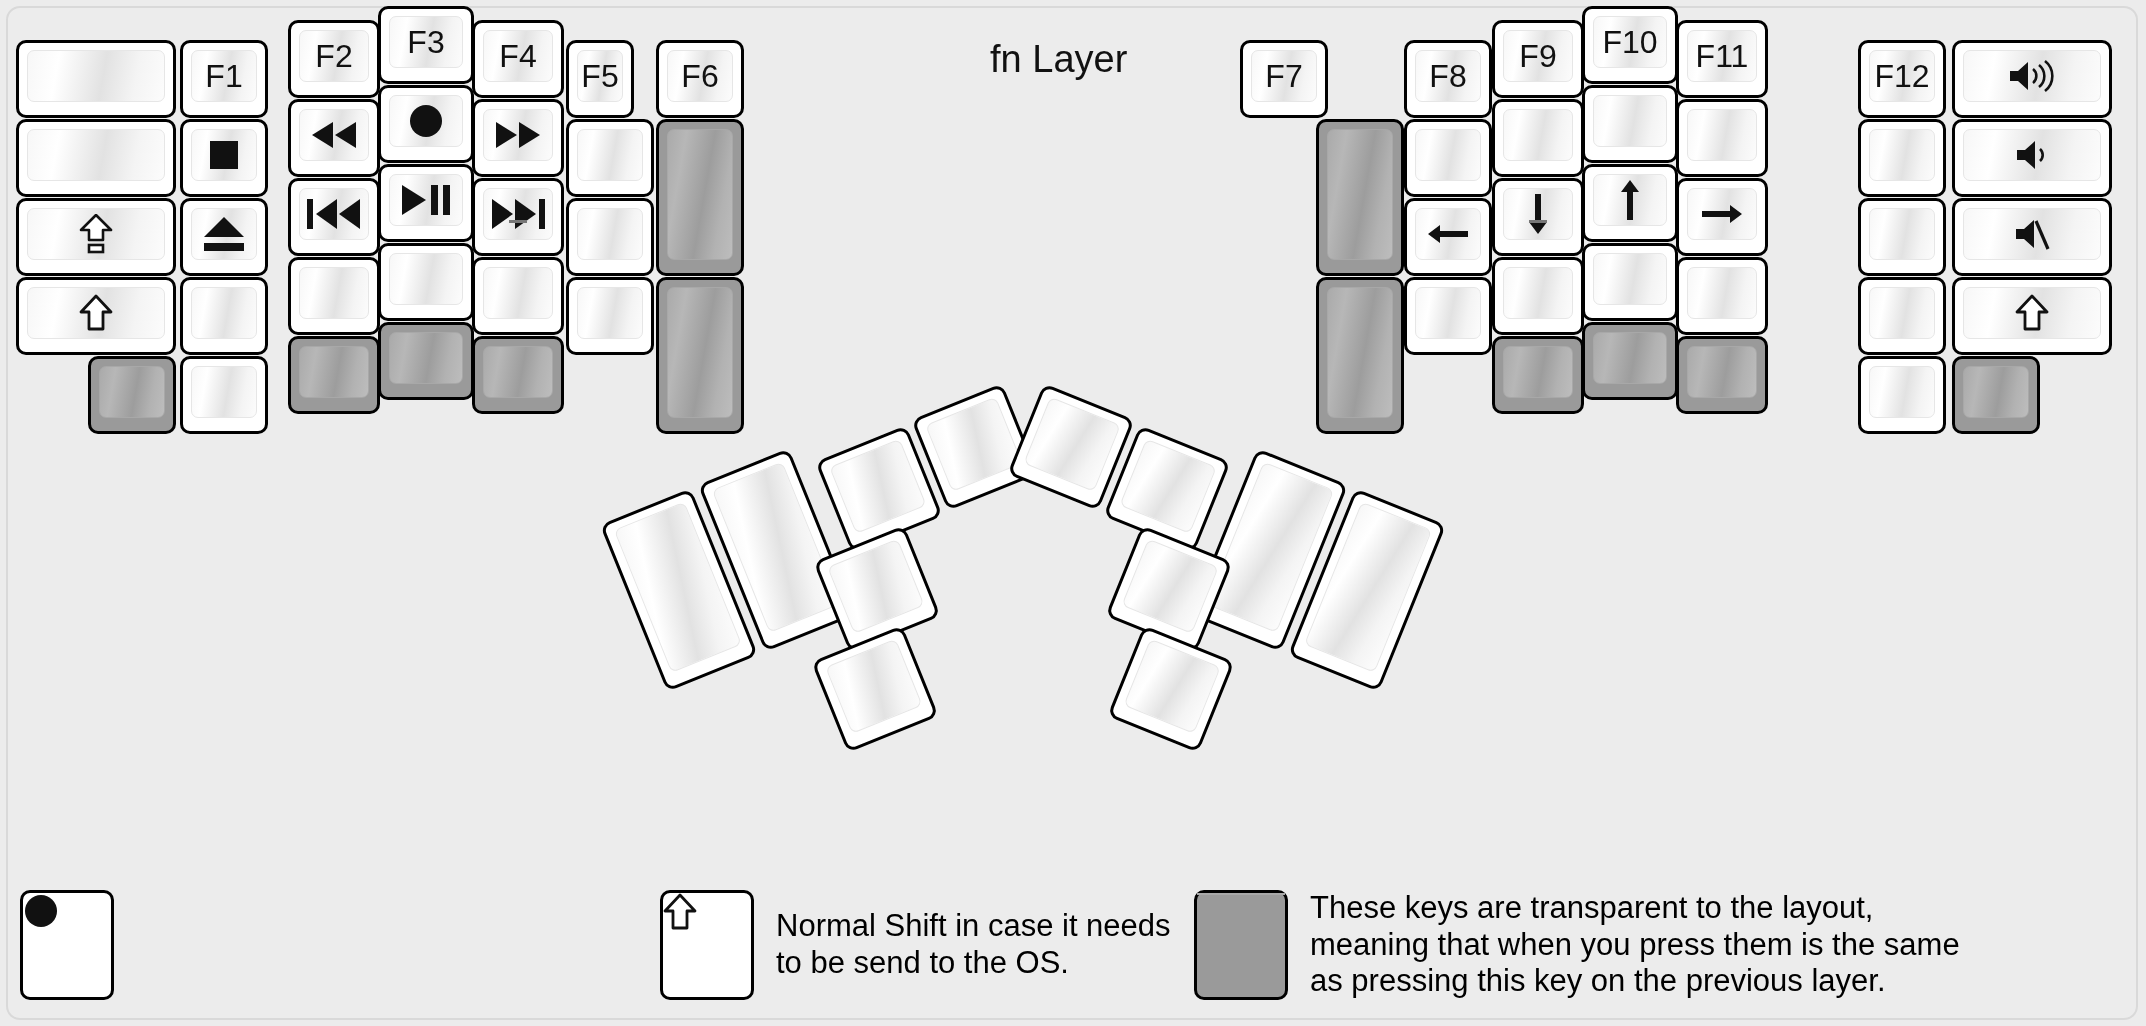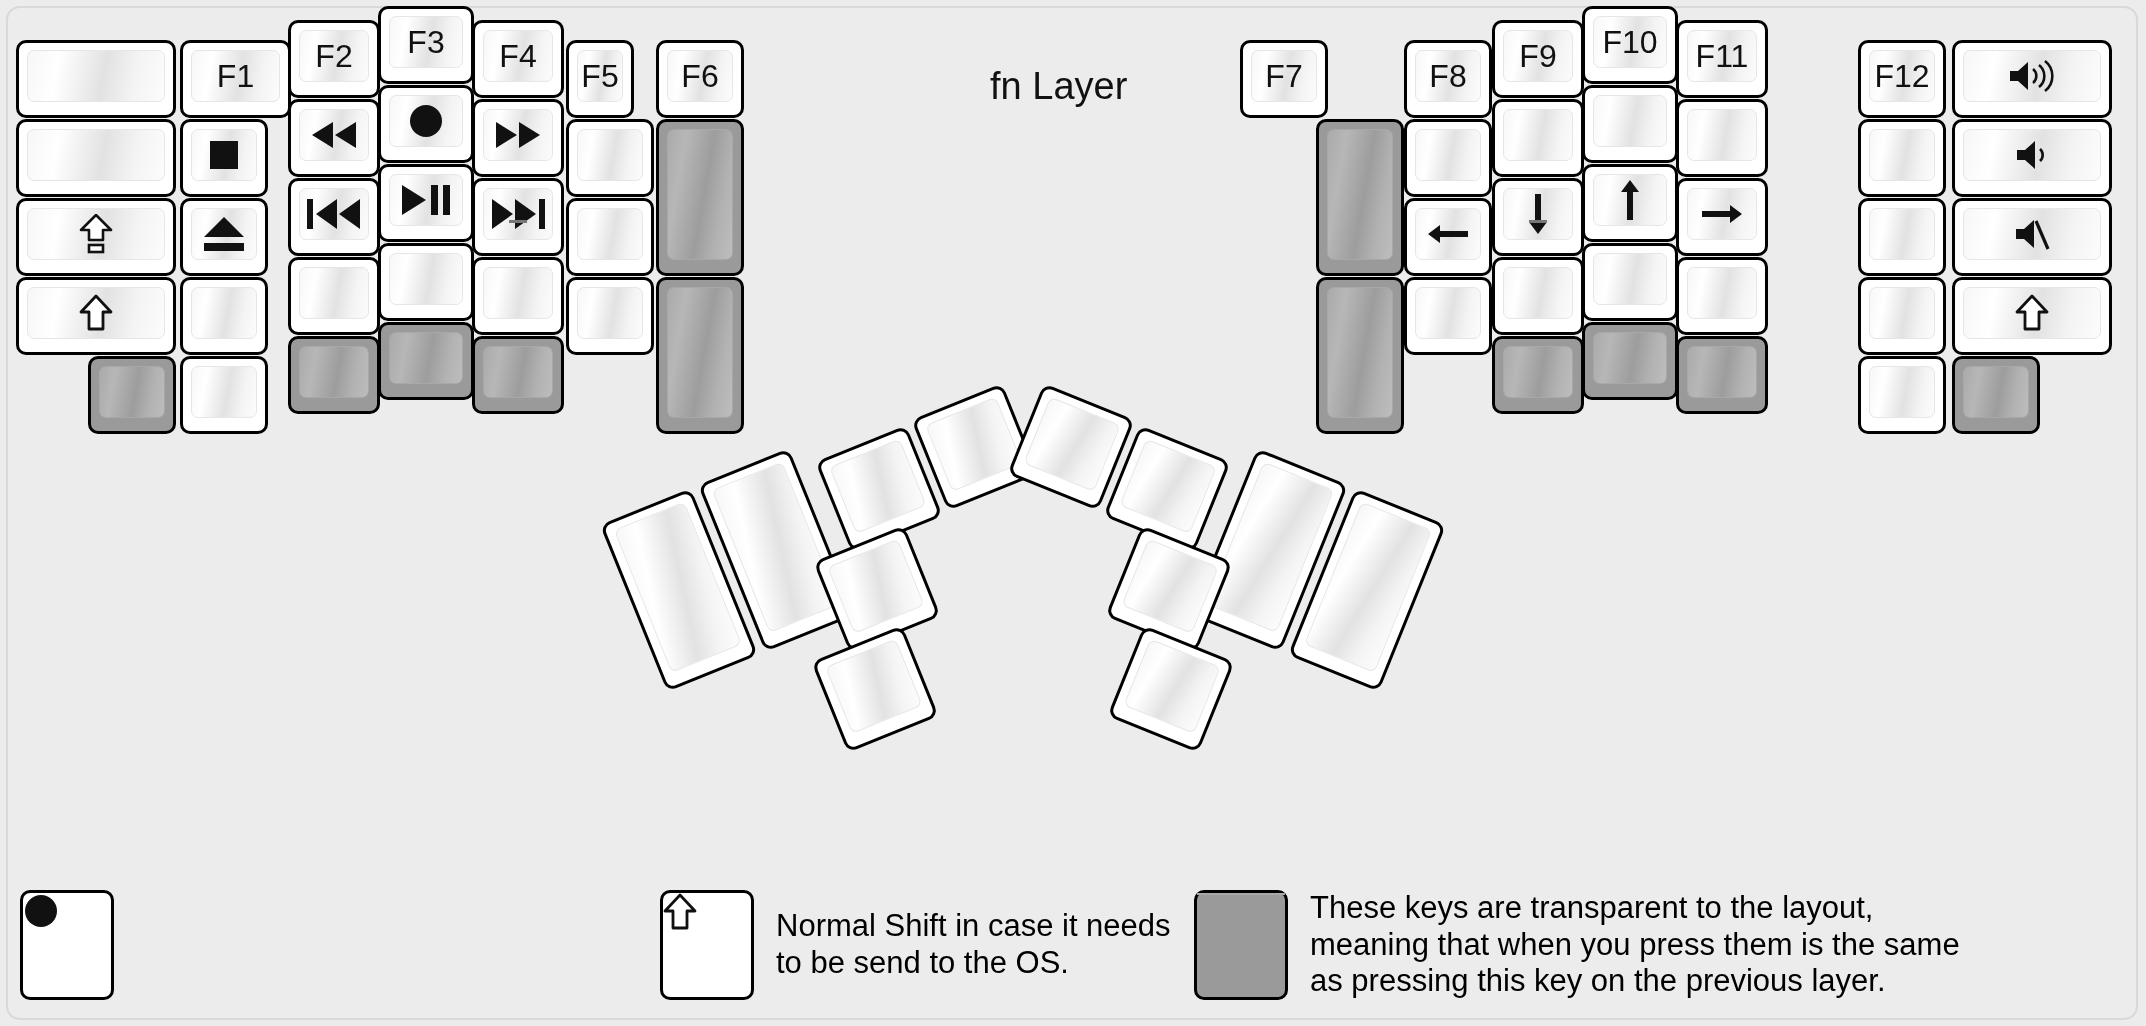--- a/index.html
+++ b/index.html
@@ -60,21 +60,20 @@
   }
 
   
   svg.ic{display:block;}
 
   
   .title{
     position:absolute;
     font-size:38px;color:#111;white-space:nowrap;
     font-family:"Liberation Sans",sans-serif;
-    margin-top:27px;
   }
 
   
   .legend{position:absolute;left:0;top:868px;width:2146px;height:158px;}
   .legend-item{position:absolute;display:flex;align-items:center;}
   .legend-key{
     position:relative;width:94px;height:110px;flex:none;
     border:3px solid #000;border-radius:10px;background:#fff;box-sizing:border-box;
   }
   .legend-key .cap{left:8px;right:8px;top:7px;bottom:13px;}
@@ -120,21 +119,21 @@
           <span class="glyph">
             <svg class="ic" width="34" height="38" viewBox="0 0 34 38" fill="#111">
               <path d="M17 2 L32 18 L24 18 L24 35 L10 35 L10 18 L2 18 Z" fill="#fff" stroke="#111" stroke-width="2.8" stroke-linejoin="round"></path>
             </svg>
           </span>
         </div>
       </div>
       <div class="key trans" style="left: 88px; top: 356px; width: 88px; height: 78px;">
         <div class="cap"></div>
       </div>
-      <div class="key" style="left: 180px; top: 40px; width: 111px; height: 78px;">
+      <div class="key" style="left: 180px; top: 40px; width: 88px; height: 78px;">
         <div class="cap">
           <span class="lbl">F1</span>
         </div>
       </div>
       <div class="key" style="left: 180px; top: 119px; width: 88px; height: 78px;">
         <div class="cap">
           <span class="glyph">
             <svg class="ic" width="30" height="30" viewBox="0 0 30 30" fill="#111">
               <rect x="1" y="1" width="28" height="28"></rect>
             </svg>

